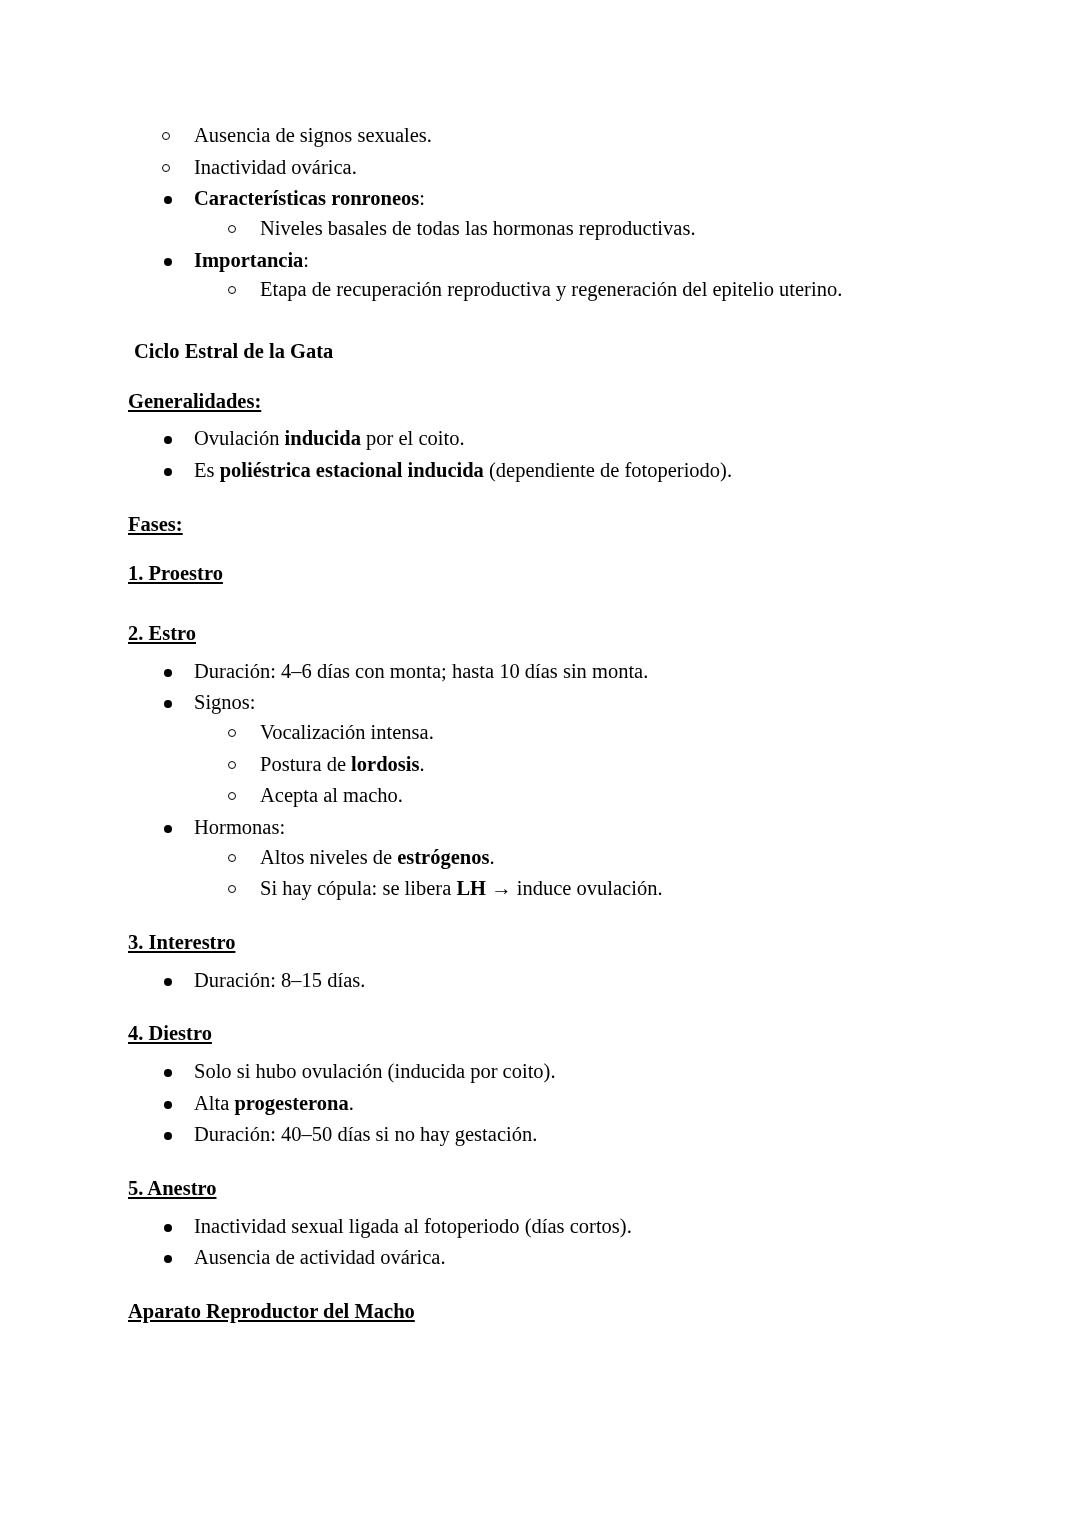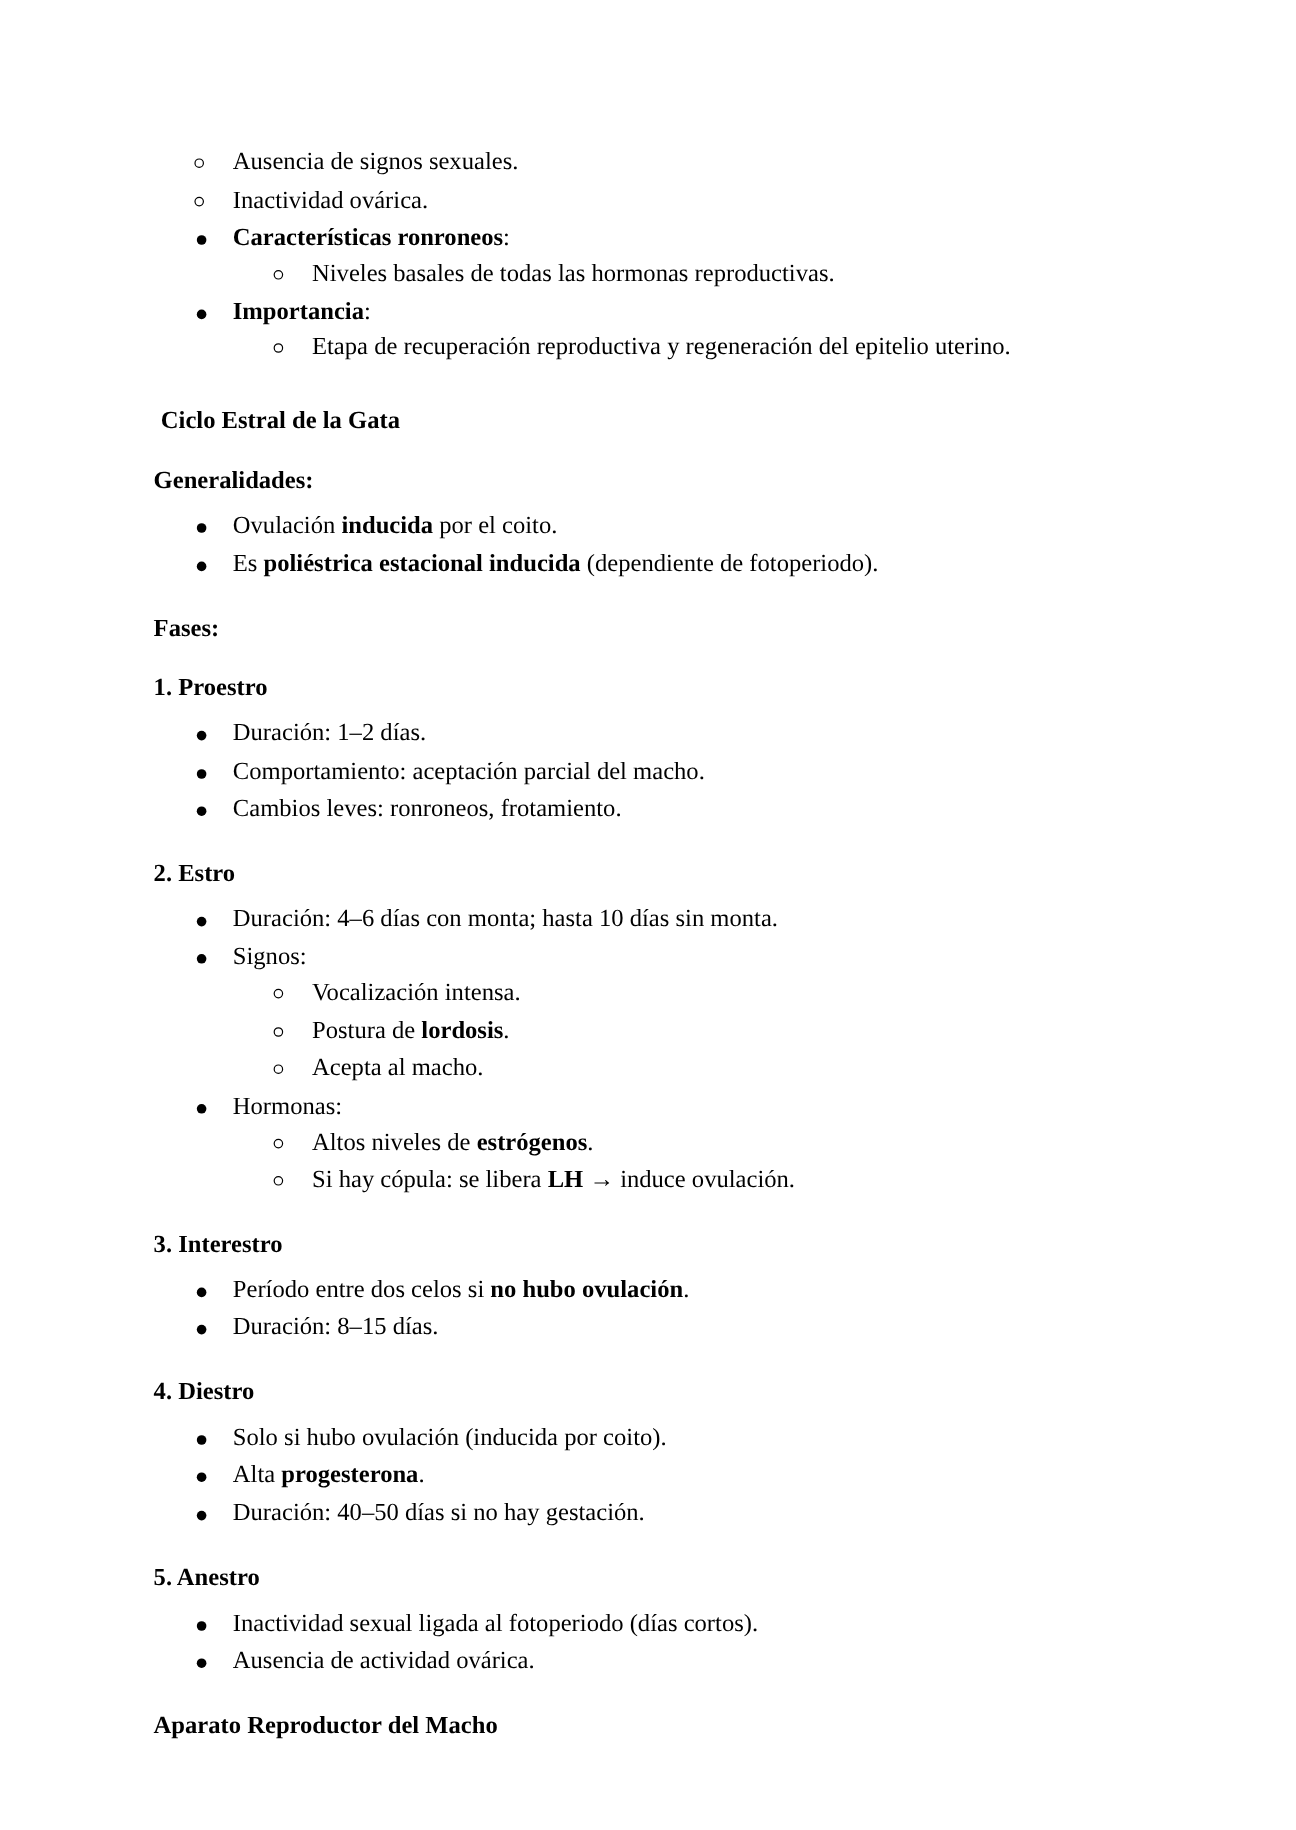--- a/index.html
+++ b/index.html
@@ -84,20 +84,21 @@
   .gap-l { height: 30px; }
 
   .sec-title {
     font-weight: bold;
     margin: 0;
     padding-left: 6px;
   }
   .sub-title {
     font-weight: bold;
     margin: 0;
+    text-decoration: underline;
   }
   b { font-weight: bold; }
   .arrow { font-family: "Liberation Serif", serif; }
 </style>
 </head>
 <body>
 
 <div class="page doc">
 
   <div class="frag">
@@ -142,25 +143,20 @@
   </ul>
 
   <div class="gap-m"></div>
 
   <p class="sub-title">Fases:</p>
 
   <div class="gap-m"></div>
 
   <p class="sub-title">1. Proestro</p>
   <div class="gap-s"></div>
-  <ul class="lvl1">
-    <li><span>Duración: 1–2 días.</span></li>
-    <li><span>Comportamiento: aceptación parcial del macho.</span></li>
-    <li><span>Cambios leves: ronroneos, frotamiento.</span></li>
-  </ul>
 
   <div class="gap-m"></div>
 
   <p class="sub-title">2. Estro</p>
   <div class="gap-s"></div>
   <ul class="lvl1">
     <li><span>Duración: 4–6 días con monta; hasta 10 días sin monta.</span></li>
     <li>
       <span>Signos:</span>
       <ul class="lvl2">
@@ -176,21 +172,20 @@
         <li><span>Si hay cópula: se libera </span><b>LH</b><span class="arrow"> → induce ovulación.</span></li>
       </ul>
     </li>
   </ul>
 
   <div class="gap-m"></div>
 
   <p class="sub-title">3. Interestro</p>
   <div class="gap-s"></div>
   <ul class="lvl1">
-    <li><span>Período entre dos celos si </span><b>no hubo ovulación</b><span>.</span></li>
     <li><span>Duración: 8–15 días.</span></li>
   </ul>
 
   <div class="gap-m"></div>
 
   <p class="sub-title">4. Diestro</p>
   <div class="gap-s"></div>
   <ul class="lvl1">
     <li><span>Solo si hubo ovulación (inducida por coito).</span></li>
     <li><span>Alta </span><b>progesterona</b><span>.</span></li>

